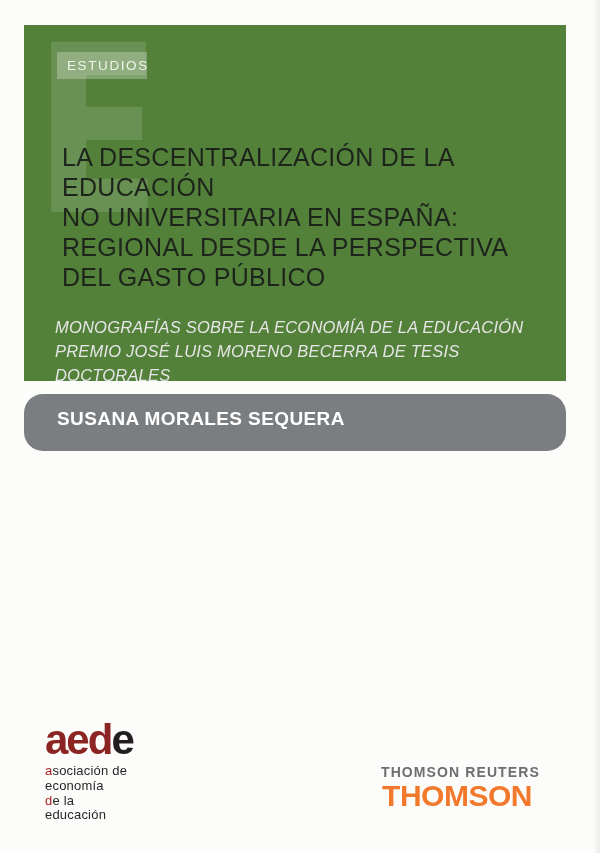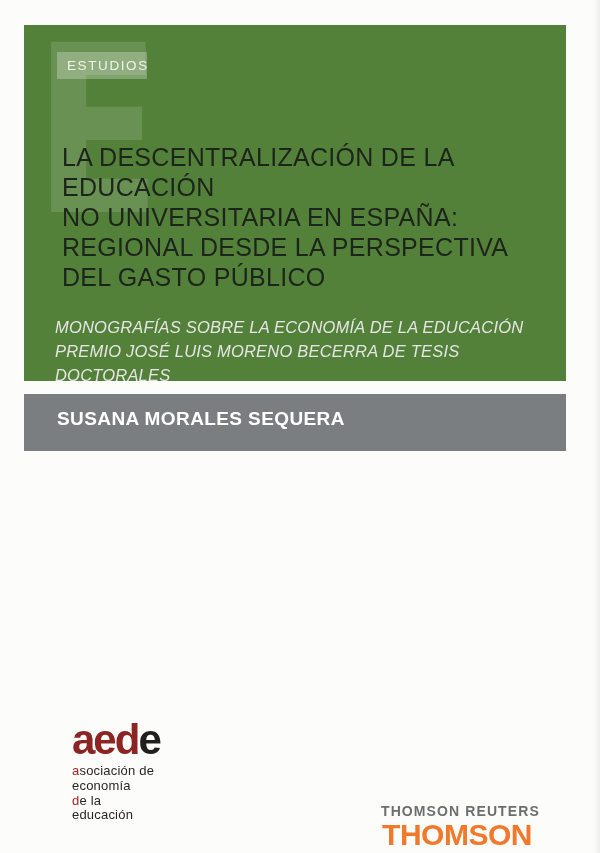--- a/index.html
+++ b/index.html
@@ -42,40 +42,41 @@
   .subtitle{
     position:absolute;left:31px;top:290px;
     font-style:italic;font-size:16.5px;line-height:24px;
     letter-spacing:0.2px;color:#e5e5e5;
   }
   .subtitle span{display:block;}
   
   .author-band{
     position:absolute;left:24px;top:394px;width:542px;height:57px;
     background:#7b7e81;
+    border-radius:19px;
   }
   .author-band span{
     display:block;padding:14px 0 0 33px;
     color:#ffffff;font-weight:bold;font-size:19px;letter-spacing:0.4px;
   }
   
-  .aede{position:absolute;left:72px;top:720px;}
+  .aede{position:absolute;left:45px;top:720px;}
   .aede-word{
     font-size:42px;font-weight:bold;letter-spacing:-2px;line-height:40px;
   }
   .aede-word .accent{color:#8c2423;}
   .aede-word .rest{color:#221e1f;}
   .aede-lines{
     margin-top:4px;font-size:13px;font-weight:normal;line-height:14.8px;
     letter-spacing:0.2px;color:#2a2627;
   }
   .aede-lines .line{display:block;}
   .aede-lines .accent{color:#b02125;}
   
-  .tr-logo{position:absolute;left:381px;top:764px;width:152px;text-align:center;margin-top:39px;}
+  .tr-logo{position:absolute;left:381px;top:764px;width:152px;text-align:center;}
   .tr-top{
     font-size:14px;font-weight:bold;letter-spacing:1.1px;color:#6d6e70;
     line-height:16px;white-space:nowrap;
   }
   .tr-bottom{
     font-size:30px;font-weight:bold;letter-spacing:-0.5px;color:#f2782b;
     line-height:30px;margin-top:1px;white-space:nowrap;
   }
 </style>
 </head>

